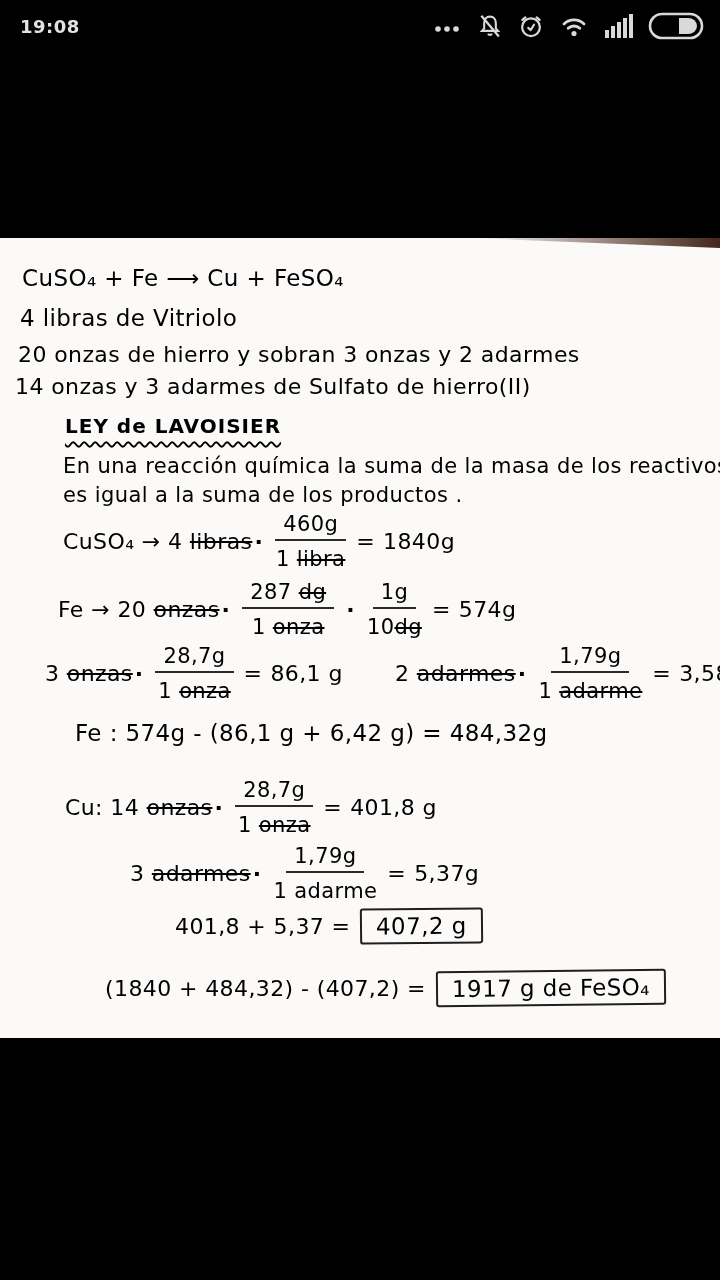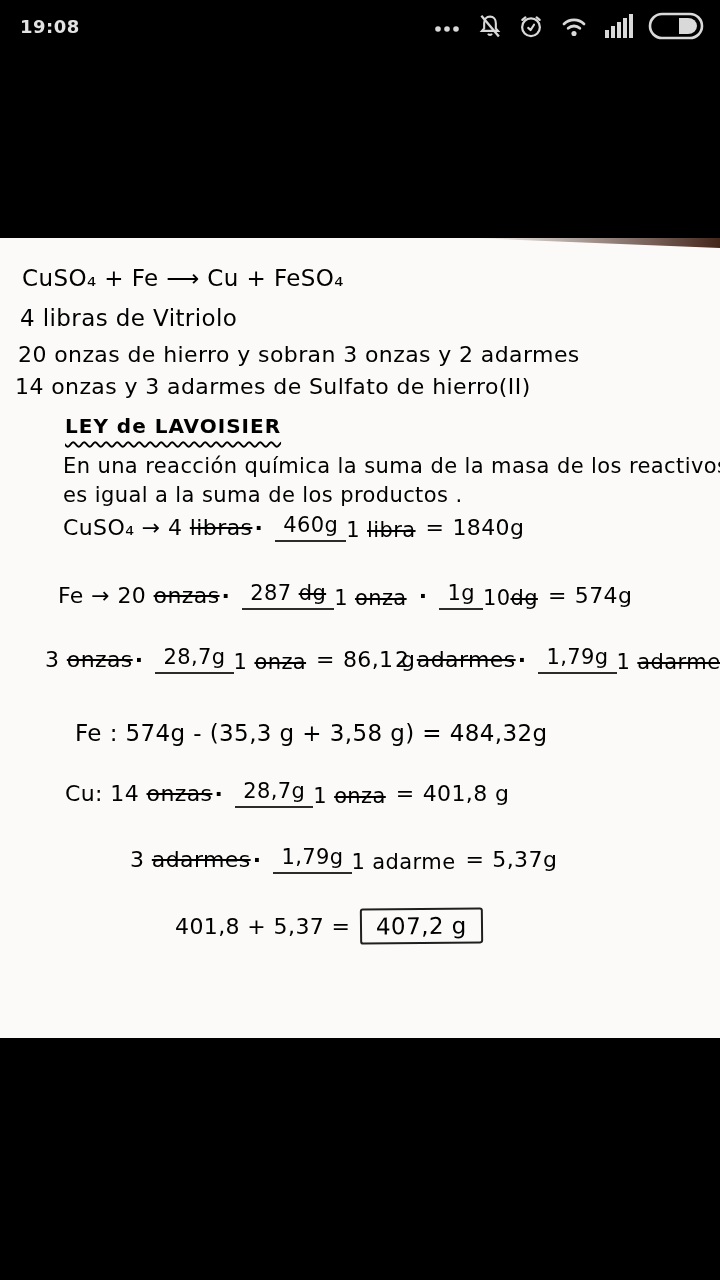--- a/index.html
+++ b/index.html
@@ -28,21 +28,21 @@
     clip-path:polygon(0 0,100% 0,100% 100%);
   }
   .hw { position:absolute; white-space:nowrap; font-size:22px; letter-spacing:.4px; }
   .hw-big { font-size:23px; }
   .heading {
     font-size:20px; font-weight:bold; letter-spacing:1px;
     text-decoration:underline; text-decoration-style:wavy;
     text-decoration-thickness:2px; text-underline-offset:8px;
   }
   .calc { display:flex; align-items:center; }
-  .frac { display:inline-flex; flex-direction:row; align-items:center;
+  .frac { display:inline-flex; flex-direction:column; align-items:center;
           vertical-align:middle; margin:0 10px; font-size:21px;text-align:right; }
   .frac .num { border-bottom:2.5px solid #2b2b2b; padding:0 8px 3px; }
   .frac .den { padding-top:6px; }
   .cancel { text-decoration:line-through; text-decoration-thickness:2px; }
   .dot { padding:0 2px; font-weight:bold; }
   .eqres { margin-left:8px; }
   .boxed {
     display:inline-block; border:2.5px solid #1f1f1f; border-radius:3px;
     padding:3px 14px; margin-left:10px; transform:rotate(-.6deg);
     font-size:23px;
@@ -147,21 +147,21 @@
       <span class="cancel">adarmes</span>
       <span class="dot">·</span>
       <span class="frac">
         <span class="num">1,79g</span>
         <span class="den"><span>1</span>&nbsp;<span class="cancel">adarme</span></span>
       </span>
       <span>=</span>
       <span class="eqres">3,58g</span>
     </div>
 
-    <div class="hw hw-big" style="top:482px; left:75px;">Fe :  574g - (35,3 g + 3,58 g)  =  484,32g</div>
+    <div class="hw hw-big" style="top:482px; left:75px;">Fe :  574g - (86,1 g + 6,42 g)  =  484,32g</div>
 
     <div class="hw calc" style="top:540px; left:65px;">
       <span>Cu:  14</span>&nbsp;
       <span class="cancel">onzas</span>
       <span class="dot">·</span>
       <span class="frac">
         <span class="num">28,7g</span>
         <span class="den"><span>1</span>&nbsp;<span class="cancel">onza</span></span>
       </span>
       <span>=</span>
@@ -178,15 +178,19 @@
       </span>
       <span>=</span>
       <span class="eqres">5,37g</span>
     </div>
 
     <div class="hw calc" style="top:670px; left:175px;">
       <span>401,8 + 5,37 =</span>
       <span class="boxed">407,2 g</span>
     </div>
 
+    <div class="hw calc" style="top:732px; left:105px;">
+      <span>(1840 + 484,32) - (407,2) =</span>
+      <span class="boxed">1917 g de FeSO₄</span>
+    </div>
   </div>
 
 </div>
 
 </body></html>

